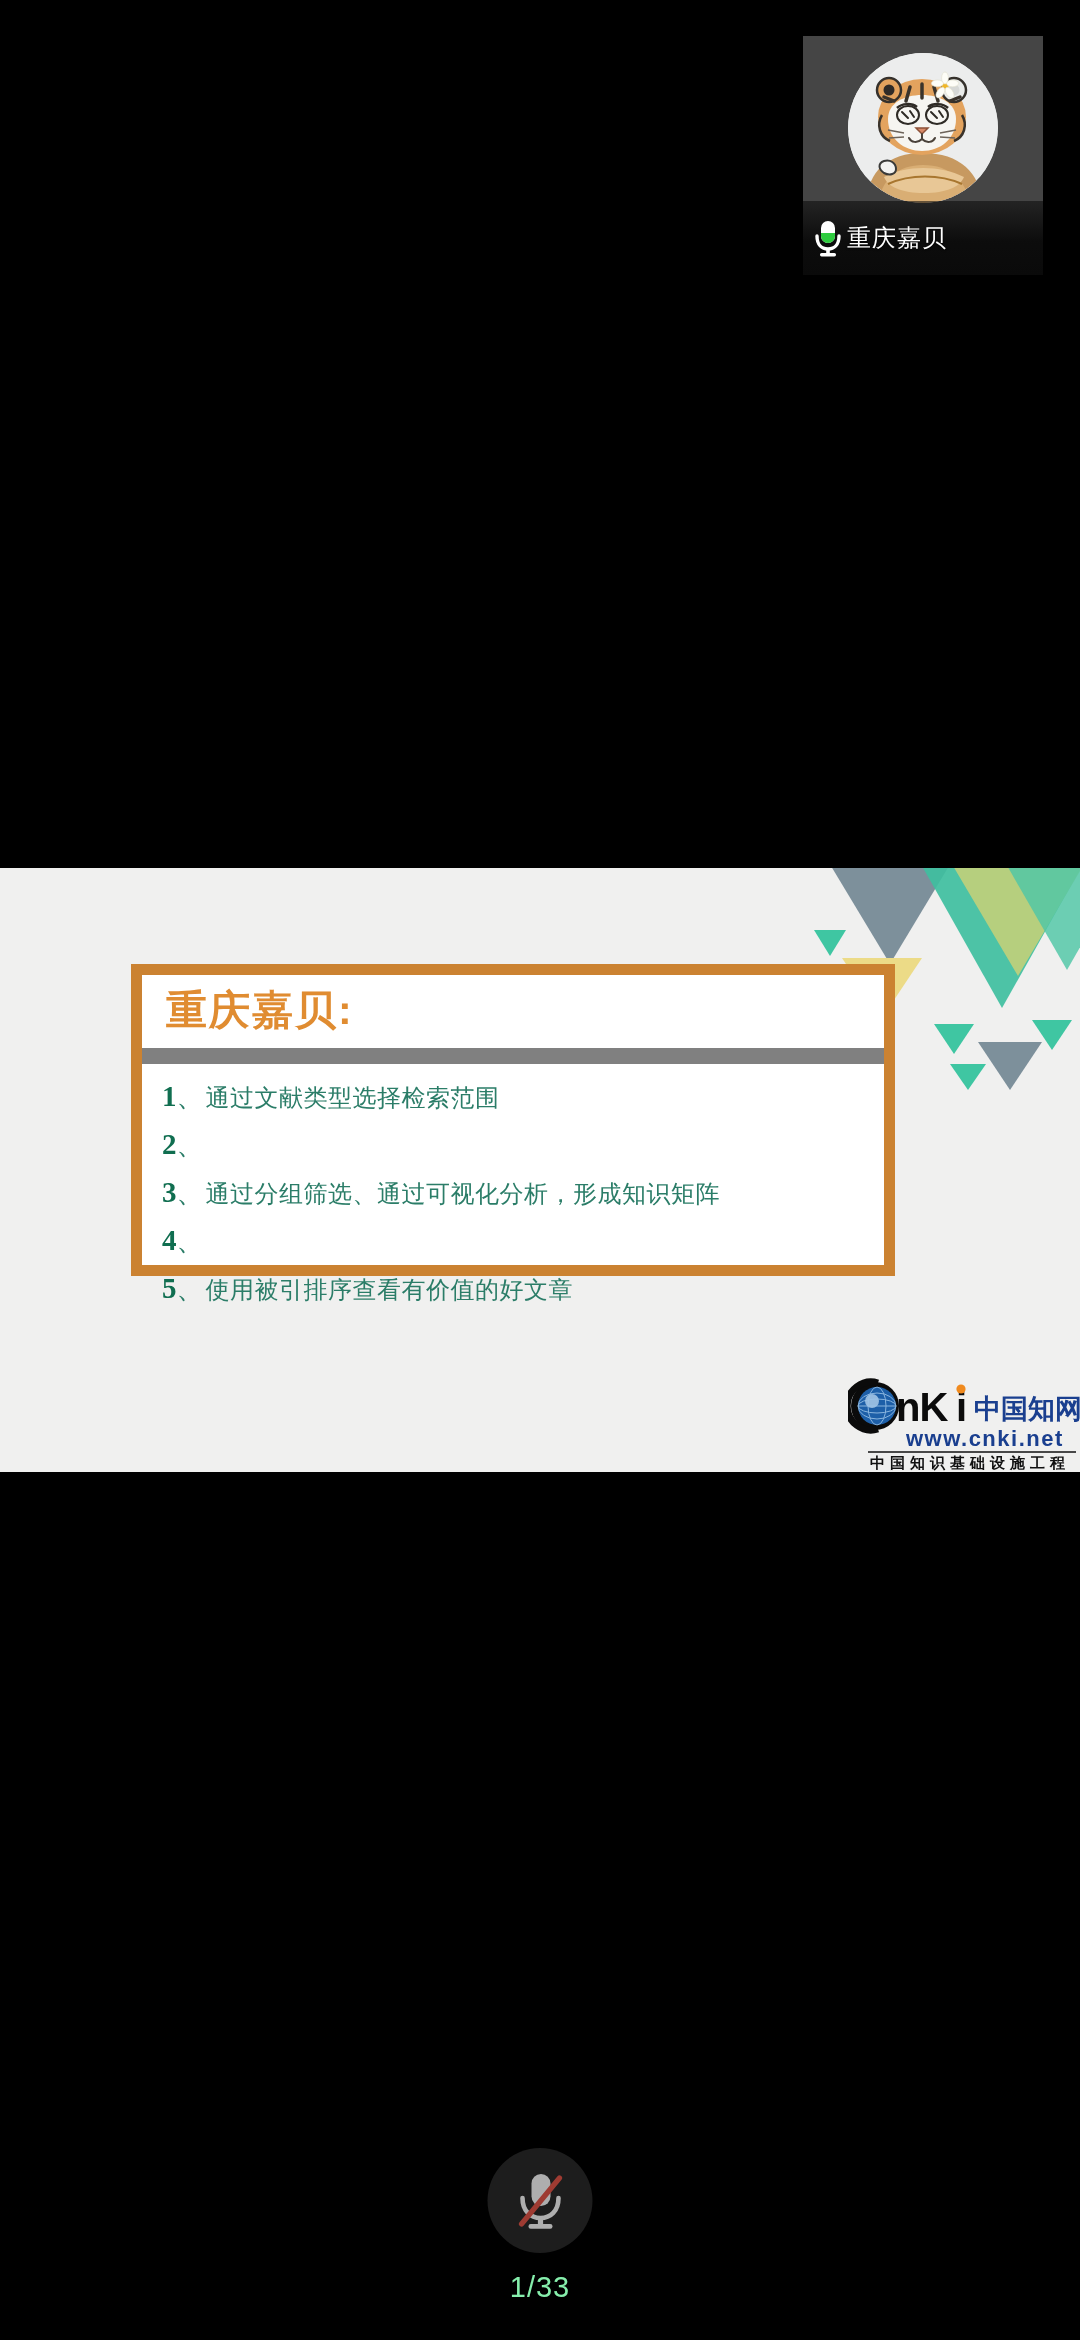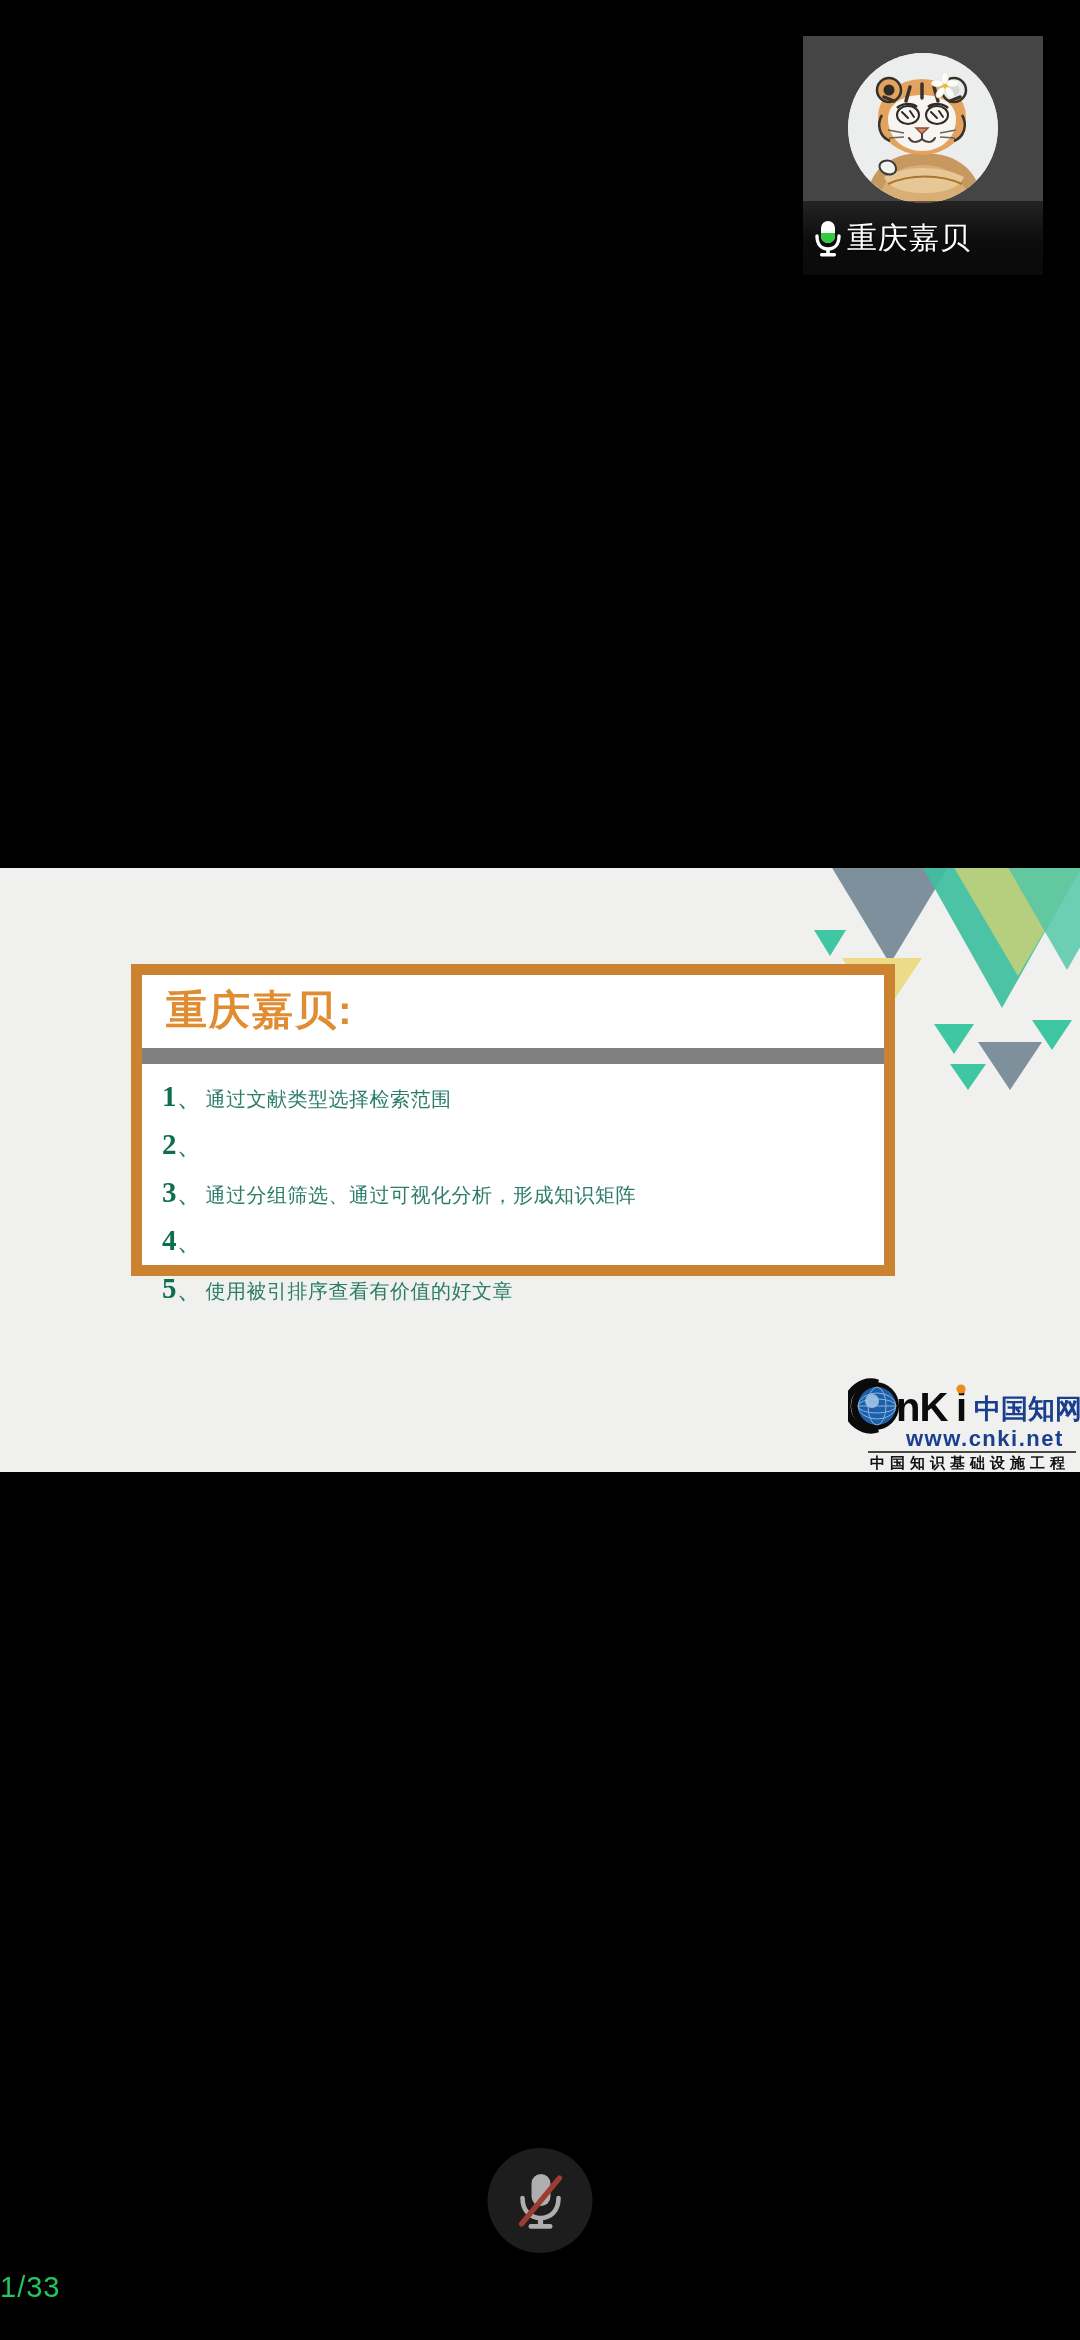--- a/index.html
+++ b/index.html
@@ -46,21 +46,21 @@
     height: 74px;
     background: linear-gradient(to bottom, rgba(8,8,8,0.55) 0%, rgba(8,8,8,0.93) 55%, #0a0a0a 100%);
     display: flex;
     align-items: center;
     padding-left: 8px;
     box-sizing: border-box;
   }
   #participant-mic-icon { width: 34px; height: 40px; flex: 0 0 auto; }
   #participant-name {
     color: #ffffff;
-    font-size: 30px;
+    font-size: 24px;
     letter-spacing: 1px;
     margin-left: 2px;
     white-space: nowrap;
     text-shadow: 0 1px 2px rgba(0,0,0,.9);
   }
 
   
   #slide {
     position: absolute;
     left: 0;
@@ -131,21 +131,21 @@
     flex: 0 0 auto;
   }
   .bullet-sep {
     color: #2b7d68;
     font-size: 27px;
     flex: 0 0 auto;
     margin-right: 2px;
   }
   .bullet-text {
     color: #2b7d68;
-    font-size: 20px;
+    font-size: 24px;
     font-family: "Liberation Serif", "DejaVu Serif", serif;
     letter-spacing: 0.5px;
     flex: 0 0 auto;
   }
 
   
   #cnki-logo {
     position: absolute;
     right: 0px;
     bottom: 0;
@@ -171,22 +171,22 @@
     justify-content: center;
     cursor: pointer;
   }
   #mic-toggle-button svg { width: 58px; height: 62px; }
 
   #page-indicator {
     position: absolute;
     left: 0;
     right: 0;
     top: 2271px;
-    text-align: left;
-    color: #22c55e;
+    text-align: center;
+    color: #86efac;
     font-size: 29px;
     letter-spacing: 1px;
   }
 </style>
 </head>
 <body>
 
 <div id="participant-thumb">
 
   <div id="participant-avatar">

